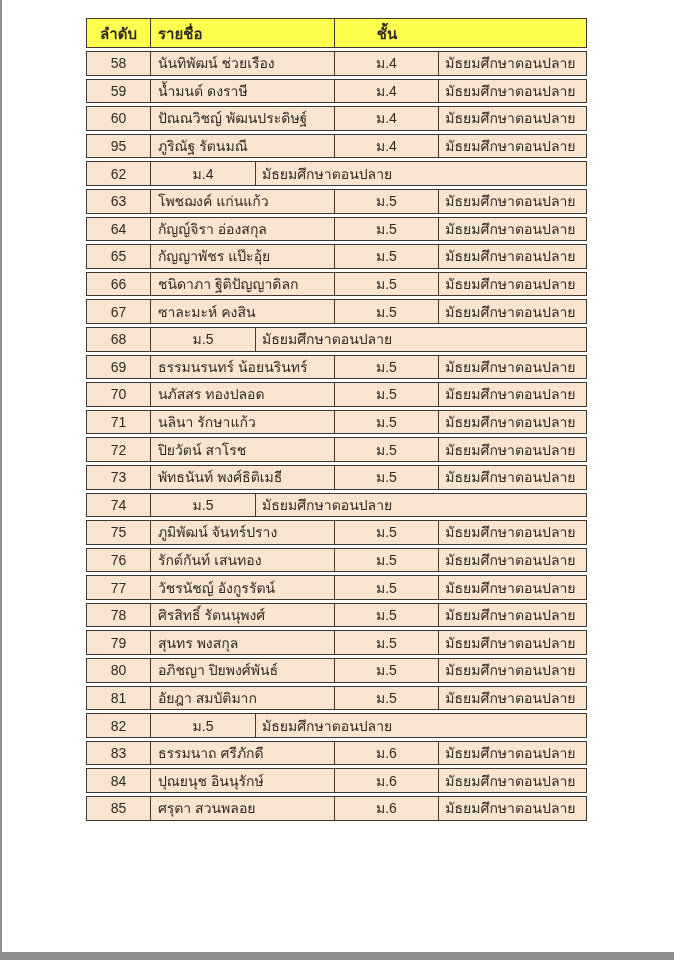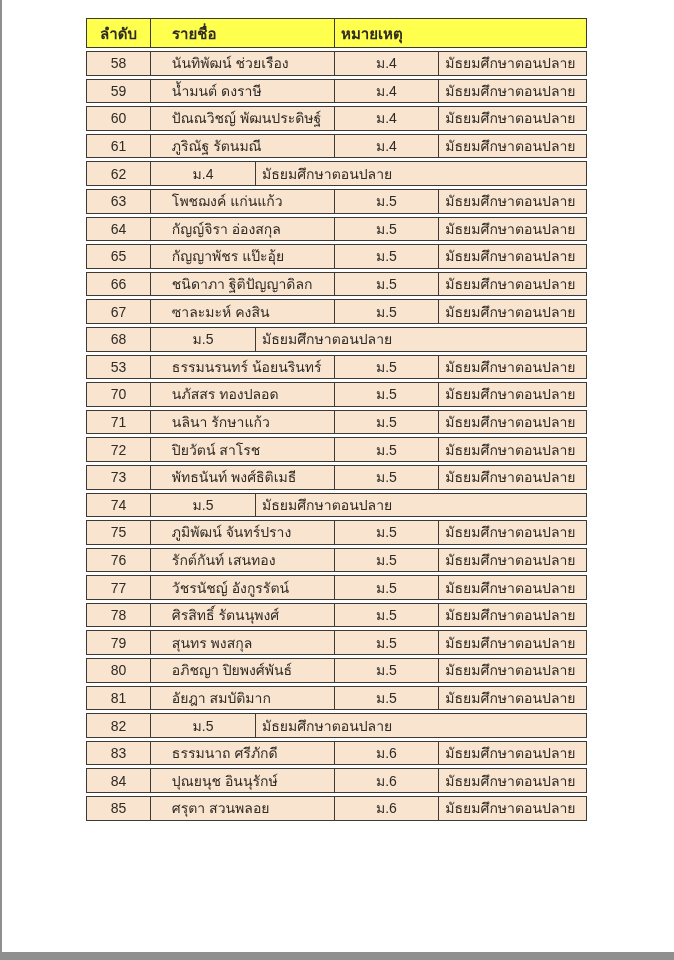--- a/index.html
+++ b/index.html
@@ -15,36 +15,36 @@
     border:1px solid var(--border-color,#3d3a35);background:var(--row-bg,#f9e4d0);
   }
   .t-row.header{height:30px;background:var(--header-bg,#ffff4e);font-weight:bold;}
   .cell{
     box-sizing:border-box;display:flex;align-items:center;justify-content:center;
     font-size:14px;line-height:1;color:#2e2a24;border-left:1px solid var(--border-color,#3d3a35);
     overflow:hidden;white-space:nowrap;
   }
   .cell:first-child{border-left:none;}
   .c-no{width:63px;}
-  .c-name{width:184px;justify-content:flex-start;padding-left:21px;}
+  .c-name{width:184px;justify-content:flex-start;padding-left:7px;}
   .c-class{width:105px;}
   .c-remark{width:148px;justify-content:flex-start;padding-left:6px;}
   .t-row.header .cell{font-size:15px;}
 </style>
 </head>
 <body style="background: rgb(255, 255, 255);">
 
 <div class="page-edge-left" style="background: rgb(143, 143, 143);"></div>
 <div class="page-edge-bottom" style="background: rgb(143, 143, 143);"></div>
 
 <div class="doc-table">
   <div class="t-row header">
     <div class="cell c-no">ลำดับ</div>
     <div class="cell c-name">รายชื่อ</div>
-    <div class="cell c-remark">หมายเหตุ</div>
+    <div class="cell c-class">ชั้น</div>
   </div>
   <div id="table-body">
       <div class="t-row">
         <div class="cell c-no">58</div>
         <div class="cell c-name">นันทิพัฒน์ ช่วยเรือง</div>
         <div class="cell c-class">ม.4</div>
         <div class="cell c-remark">มัธยมศึกษาตอนปลาย</div>
       </div>
       <div class="t-row">
         <div class="cell c-no">59</div>
@@ -52,21 +52,21 @@
         <div class="cell c-class">ม.4</div>
         <div class="cell c-remark">มัธยมศึกษาตอนปลาย</div>
       </div>
       <div class="t-row">
         <div class="cell c-no">60</div>
         <div class="cell c-name">ปัณณวิชญ์ พัฒนประดิษฐ์</div>
         <div class="cell c-class">ม.4</div>
         <div class="cell c-remark">มัธยมศึกษาตอนปลาย</div>
       </div>
       <div class="t-row">
-        <div class="cell c-no">61</div>
+        <div class="cell c-no">95</div>
         <div class="cell c-name">ภูริณัฐ รัตนมณี</div>
         <div class="cell c-class">ม.4</div>
         <div class="cell c-remark">มัธยมศึกษาตอนปลาย</div>
       </div>
       <div class="t-row">
         <div class="cell c-no">62</div>
         <div class="cell c-class">ม.4</div>
         <div class="cell c-remark">มัธยมศึกษาตอนปลาย</div>
       </div>
       <div class="t-row">
@@ -98,21 +98,21 @@
         <div class="cell c-name">ซาละมะห์ คงสิน</div>
         <div class="cell c-class">ม.5</div>
         <div class="cell c-remark">มัธยมศึกษาตอนปลาย</div>
       </div>
       <div class="t-row">
         <div class="cell c-no">68</div>
         <div class="cell c-class">ม.5</div>
         <div class="cell c-remark">มัธยมศึกษาตอนปลาย</div>
       </div>
       <div class="t-row">
-        <div class="cell c-no">53</div>
+        <div class="cell c-no">69</div>
         <div class="cell c-name">ธรรมนรนทร์ น้อยนรินทร์</div>
         <div class="cell c-class">ม.5</div>
         <div class="cell c-remark">มัธยมศึกษาตอนปลาย</div>
       </div>
       <div class="t-row">
         <div class="cell c-no">70</div>
         <div class="cell c-name">นภัสสร ทองปลอด</div>
         <div class="cell c-class">ม.5</div>
         <div class="cell c-remark">มัธยมศึกษาตอนปลาย</div>
       </div>

